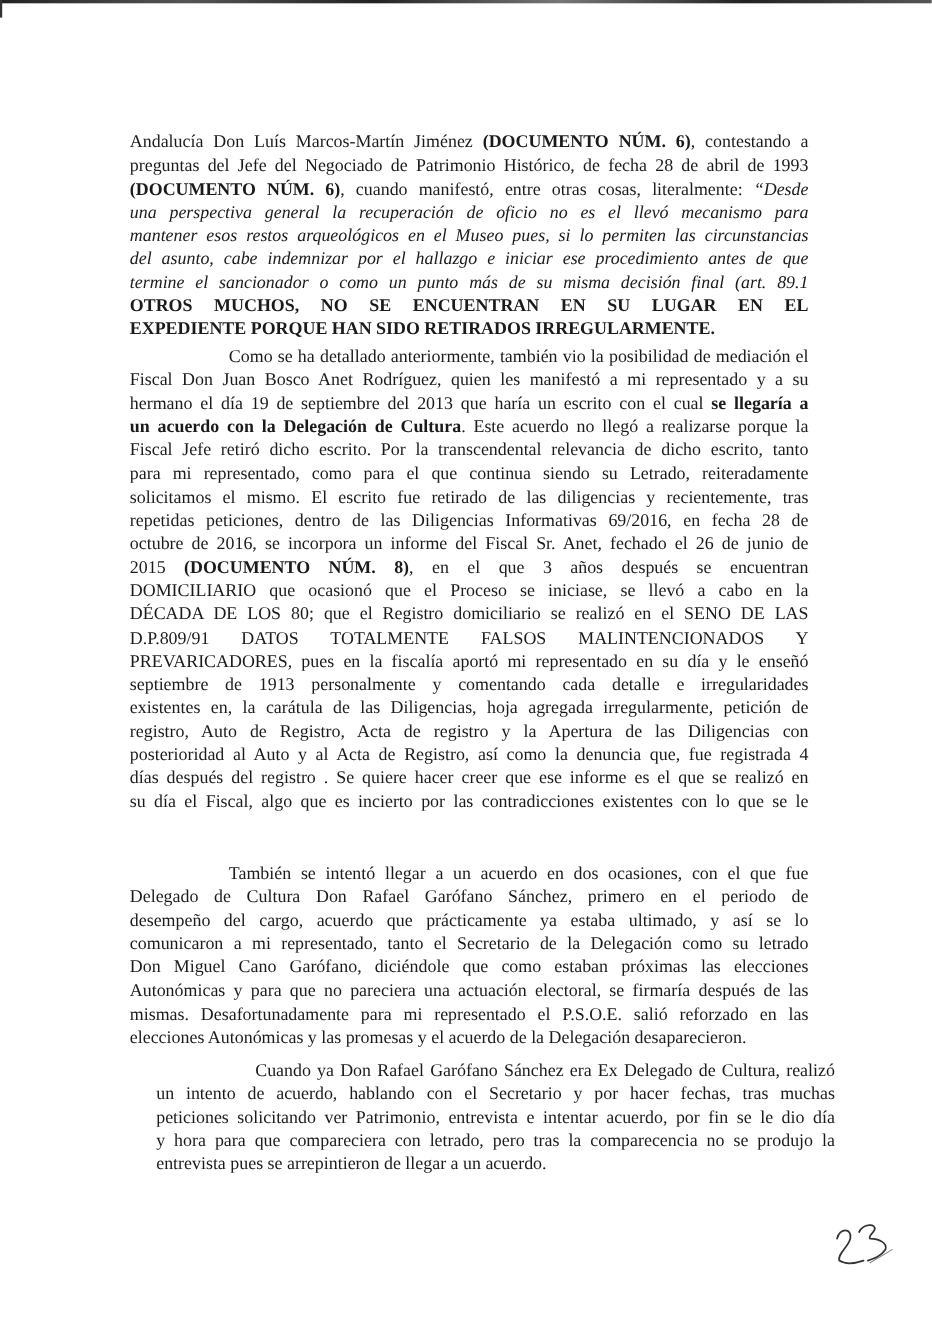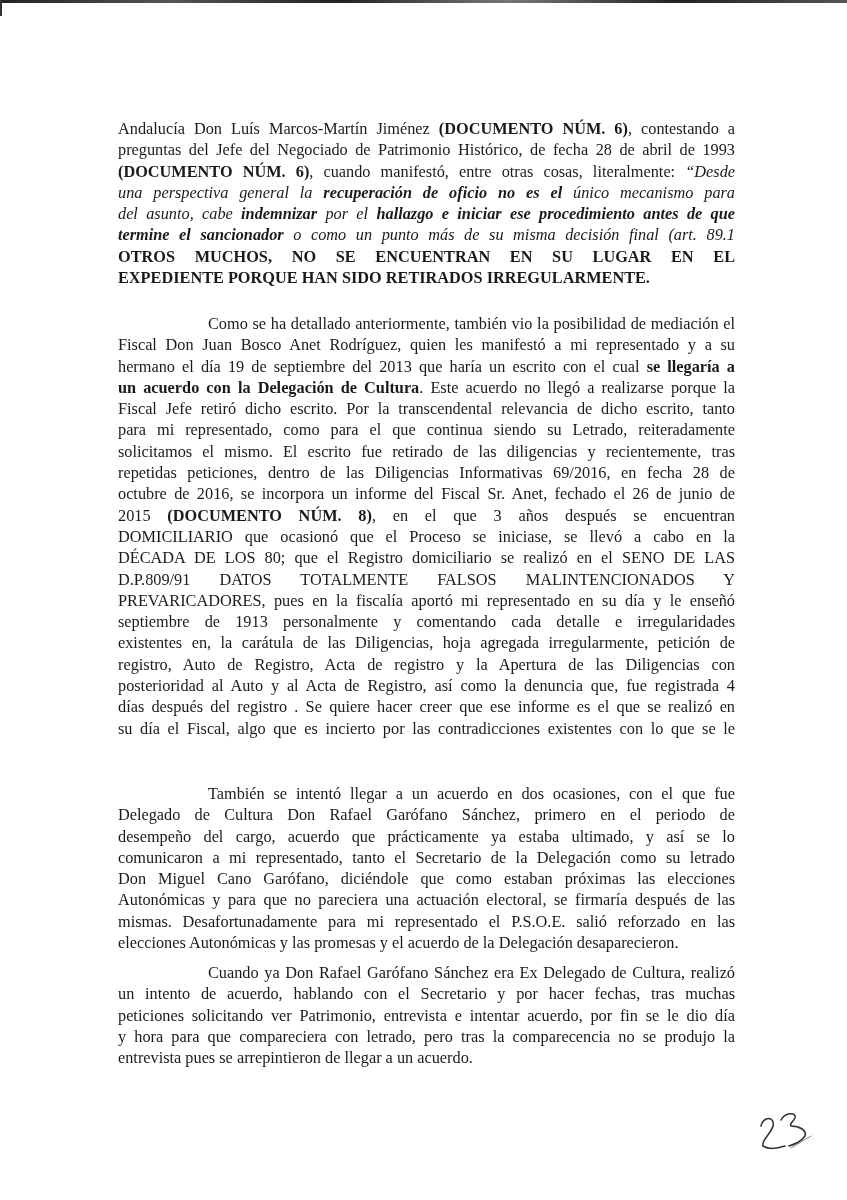--- a/index.html
+++ b/index.html
@@ -20,41 +20,42 @@
     font-family: "Liberation Serif", serif; font-size: 16.3px; color: #1a1a1a;
   }
   .line {
     display: block; height: 21.3px; line-height: 21.3px; white-space: nowrap;
     text-align: justify; text-align-last: justify;
   }
   .line.last { text-align-last: left; }
   .indent { padding-left: 90px; }
   .b { font-weight: bold; }
   .i { font-style: italic; }
-  .bi { font-weight: bold; font-style: italic; }
+  .bi { font-weight: normal; font-style: italic; }
   .p1 { top: 118px; }
   .p2 { top: 313px; }
   .p3 { top: 783px; }
-  .p4 { top: 962px; }
+  .p4 { top: 962px; margin-left: 24px; }
   .sig {
     position: absolute; left: 755px; top: 1108px; width: 70px; height: 50px;
   }
 </style>
 </head>
 <body>
 
 <div class="page">
   <div class="scan-edge"></div>
   <div class="scan-edge-left"></div>
 
   <div class="text p1">
       <span class="line"><span>Andalucía Don Luís Marcos-Martín Jiménez </span><span class="b">(DOCUMENTO NÚM. 6)</span><span>, contestando a</span></span>
       <span class="line"><span>preguntas del Jefe del Negociado de Patrimonio Histórico, de fecha 28 de abril de 1993</span></span>
       <span class="line"><span class="b">(DOCUMENTO NÚM. 6)</span><span>, cuando manifestó, entre otras cosas, literalmente: </span><span class="i">“Desde</span></span>
-      <span class="line"><span class="i">una perspectiva general la </span><span class="bi">recuperación de oficio no es el</span><span class="i"> único mecanismo para</span></span>
+      <span class="line"><span class="i">una perspectiva general la </span><span class="bi">recuperación de oficio no es el</span><span class="i"> llevó mecanismo para</span></span>
+      <span class="line"><span class="i">mantener esos restos arqueológicos en el Museo pues, si lo permiten las circunstancias</span></span>
       <span class="line"><span class="i">del asunto, cabe </span><span class="bi">indemnizar</span><span class="i"> por el </span><span class="bi">hallazgo e iniciar ese procedimiento antes de que</span></span>
       <span class="line"><span class="bi">termine el sancionador</span><span class="i"> o como un punto más de su misma decisión final (art. 89.1</span></span>
       <span class="line"><span class="b">OTROS MUCHOS, NO SE ENCUENTRAN EN SU LUGAR EN EL</span></span>
       <span class="line last"><span class="b">EXPEDIENTE PORQUE HAN SIDO RETIRADOS IRREGULARMENTE.</span></span>
     </div>
   <div class="text p2">
       <span class="line indent"><span>Como se ha detallado anteriormente, también vio la posibilidad de mediación el</span></span>
       <span class="line"><span>Fiscal Don Juan Bosco Anet Rodríguez, quien les manifestó a mi representado y a su</span></span>
       <span class="line"><span>hermano el día 19 de septiembre del 2013 que haría un escrito con el cual </span><span class="b">se llegaría a</span></span>
       <span class="line"><span class="b">un acuerdo con la Delegación de Cultura</span><span>. Este acuerdo no llegó a realizarse porque la</span></span>

